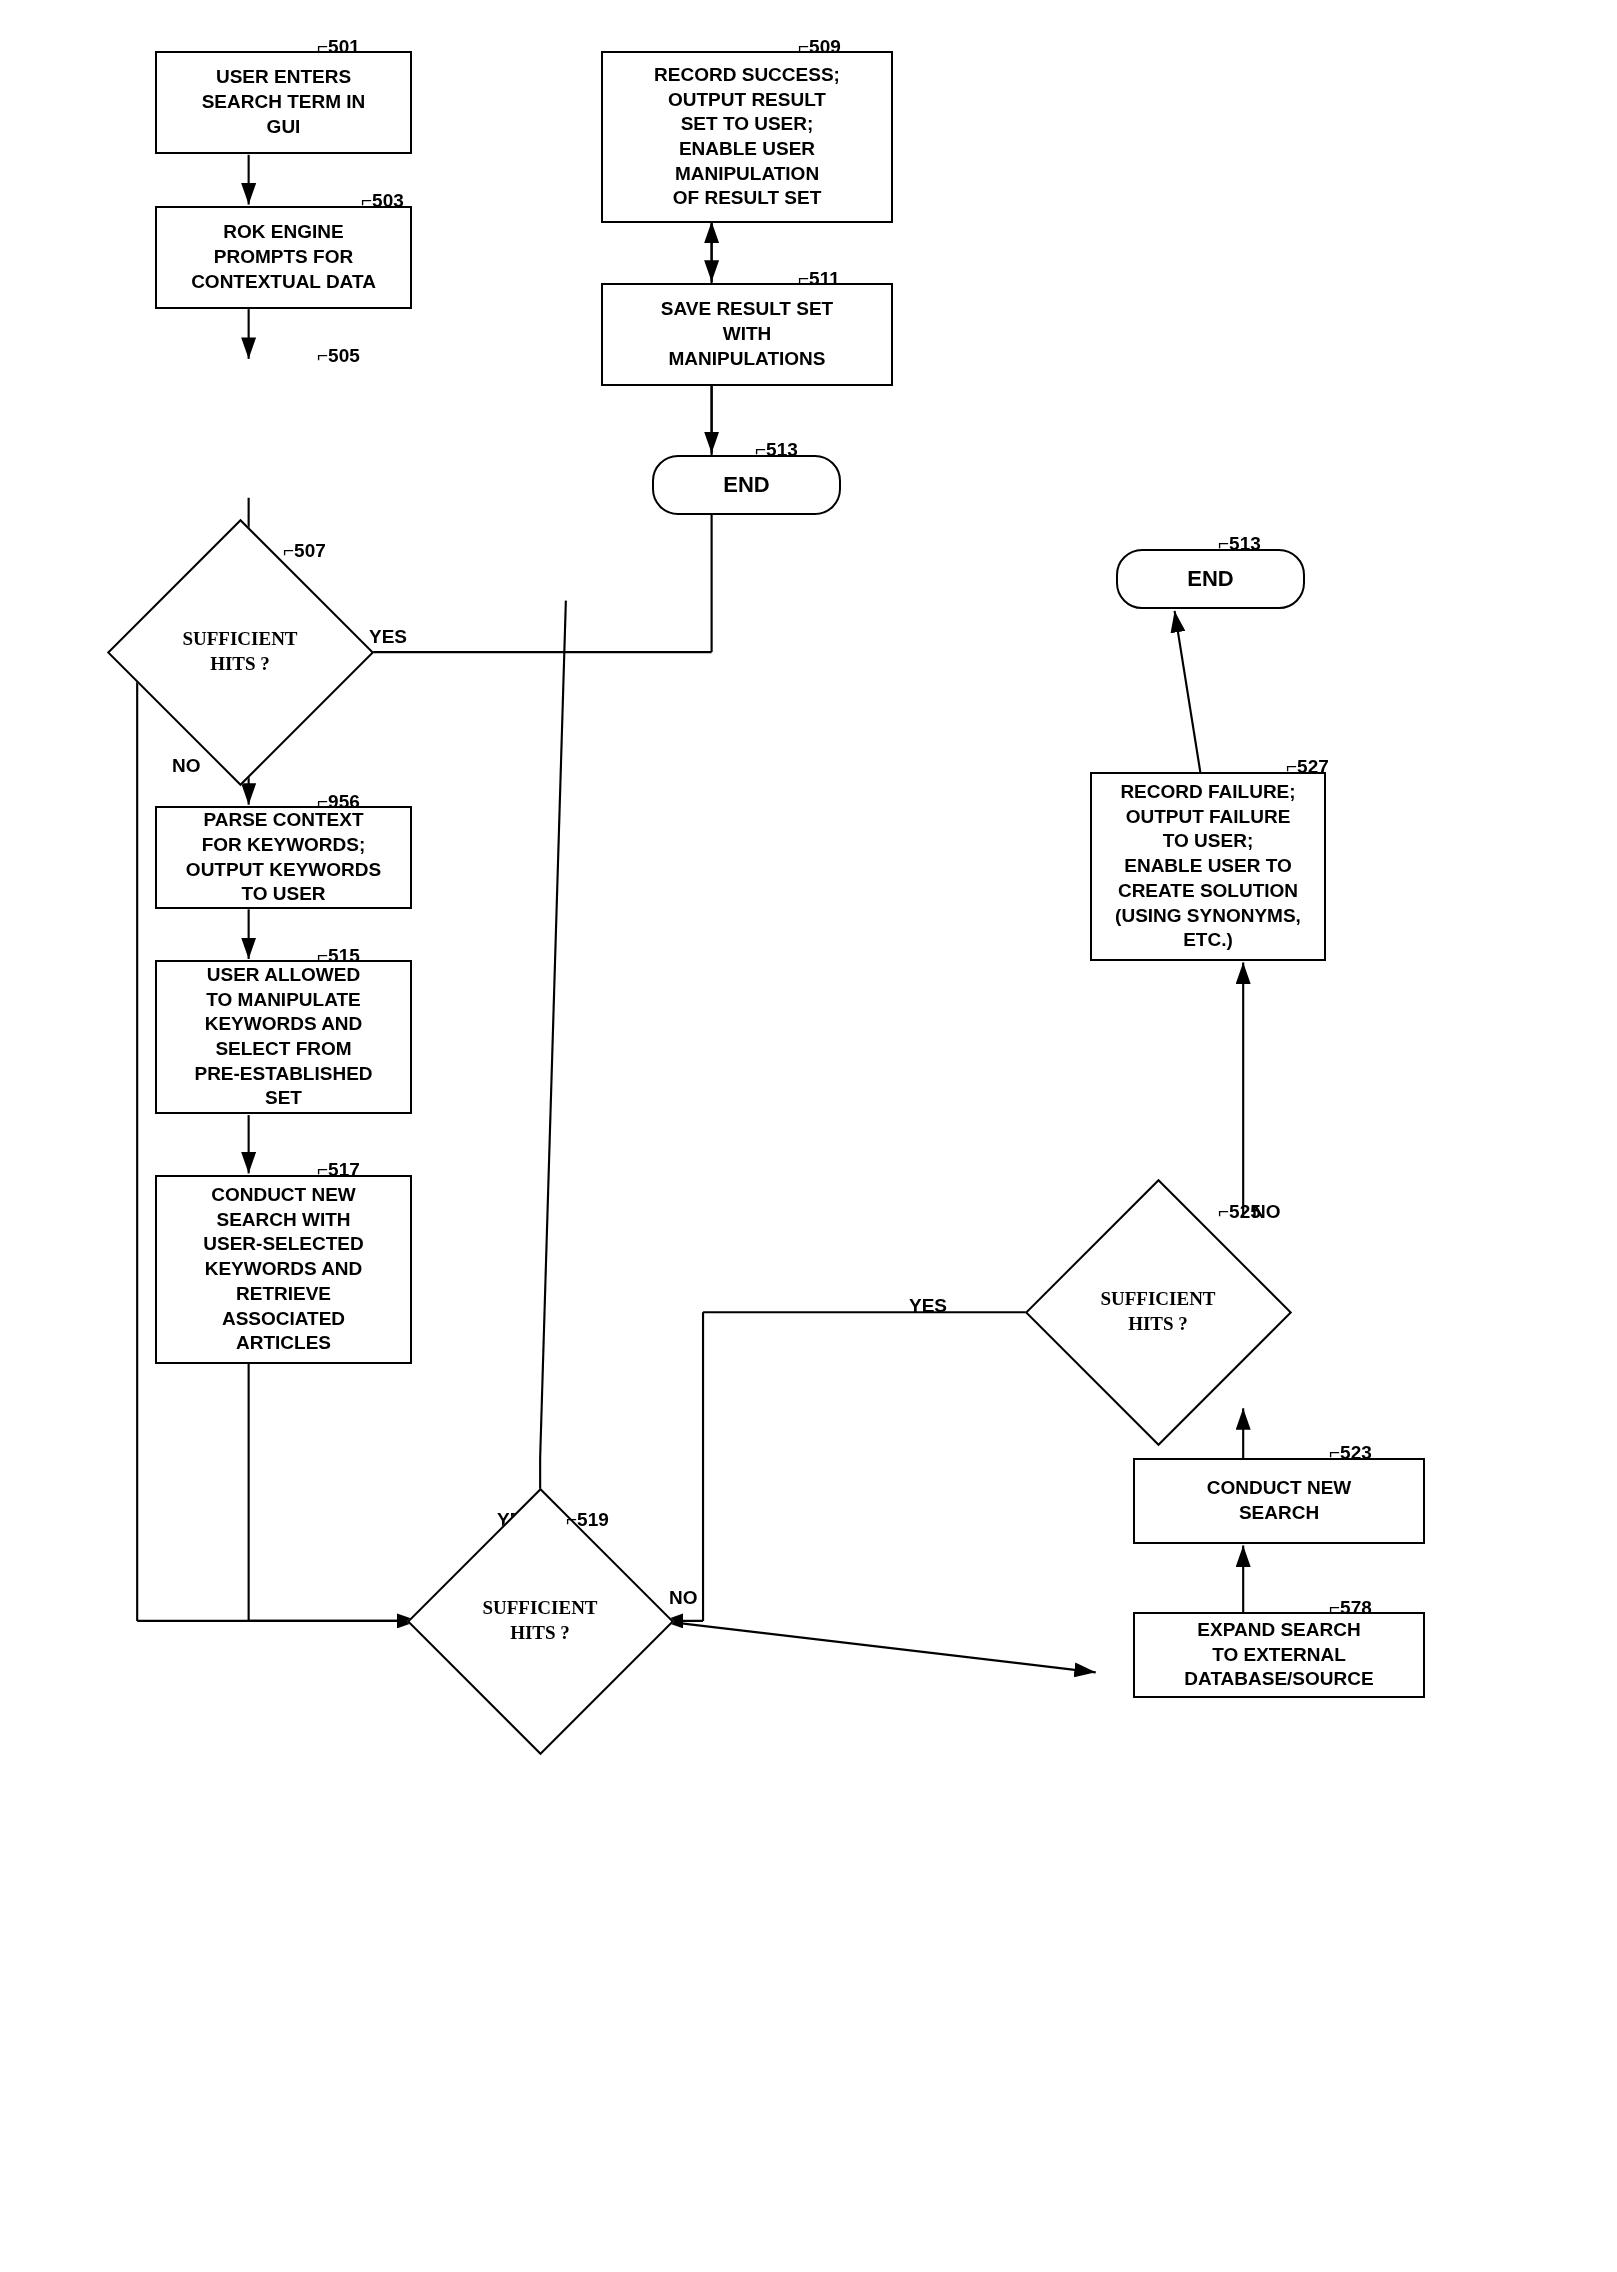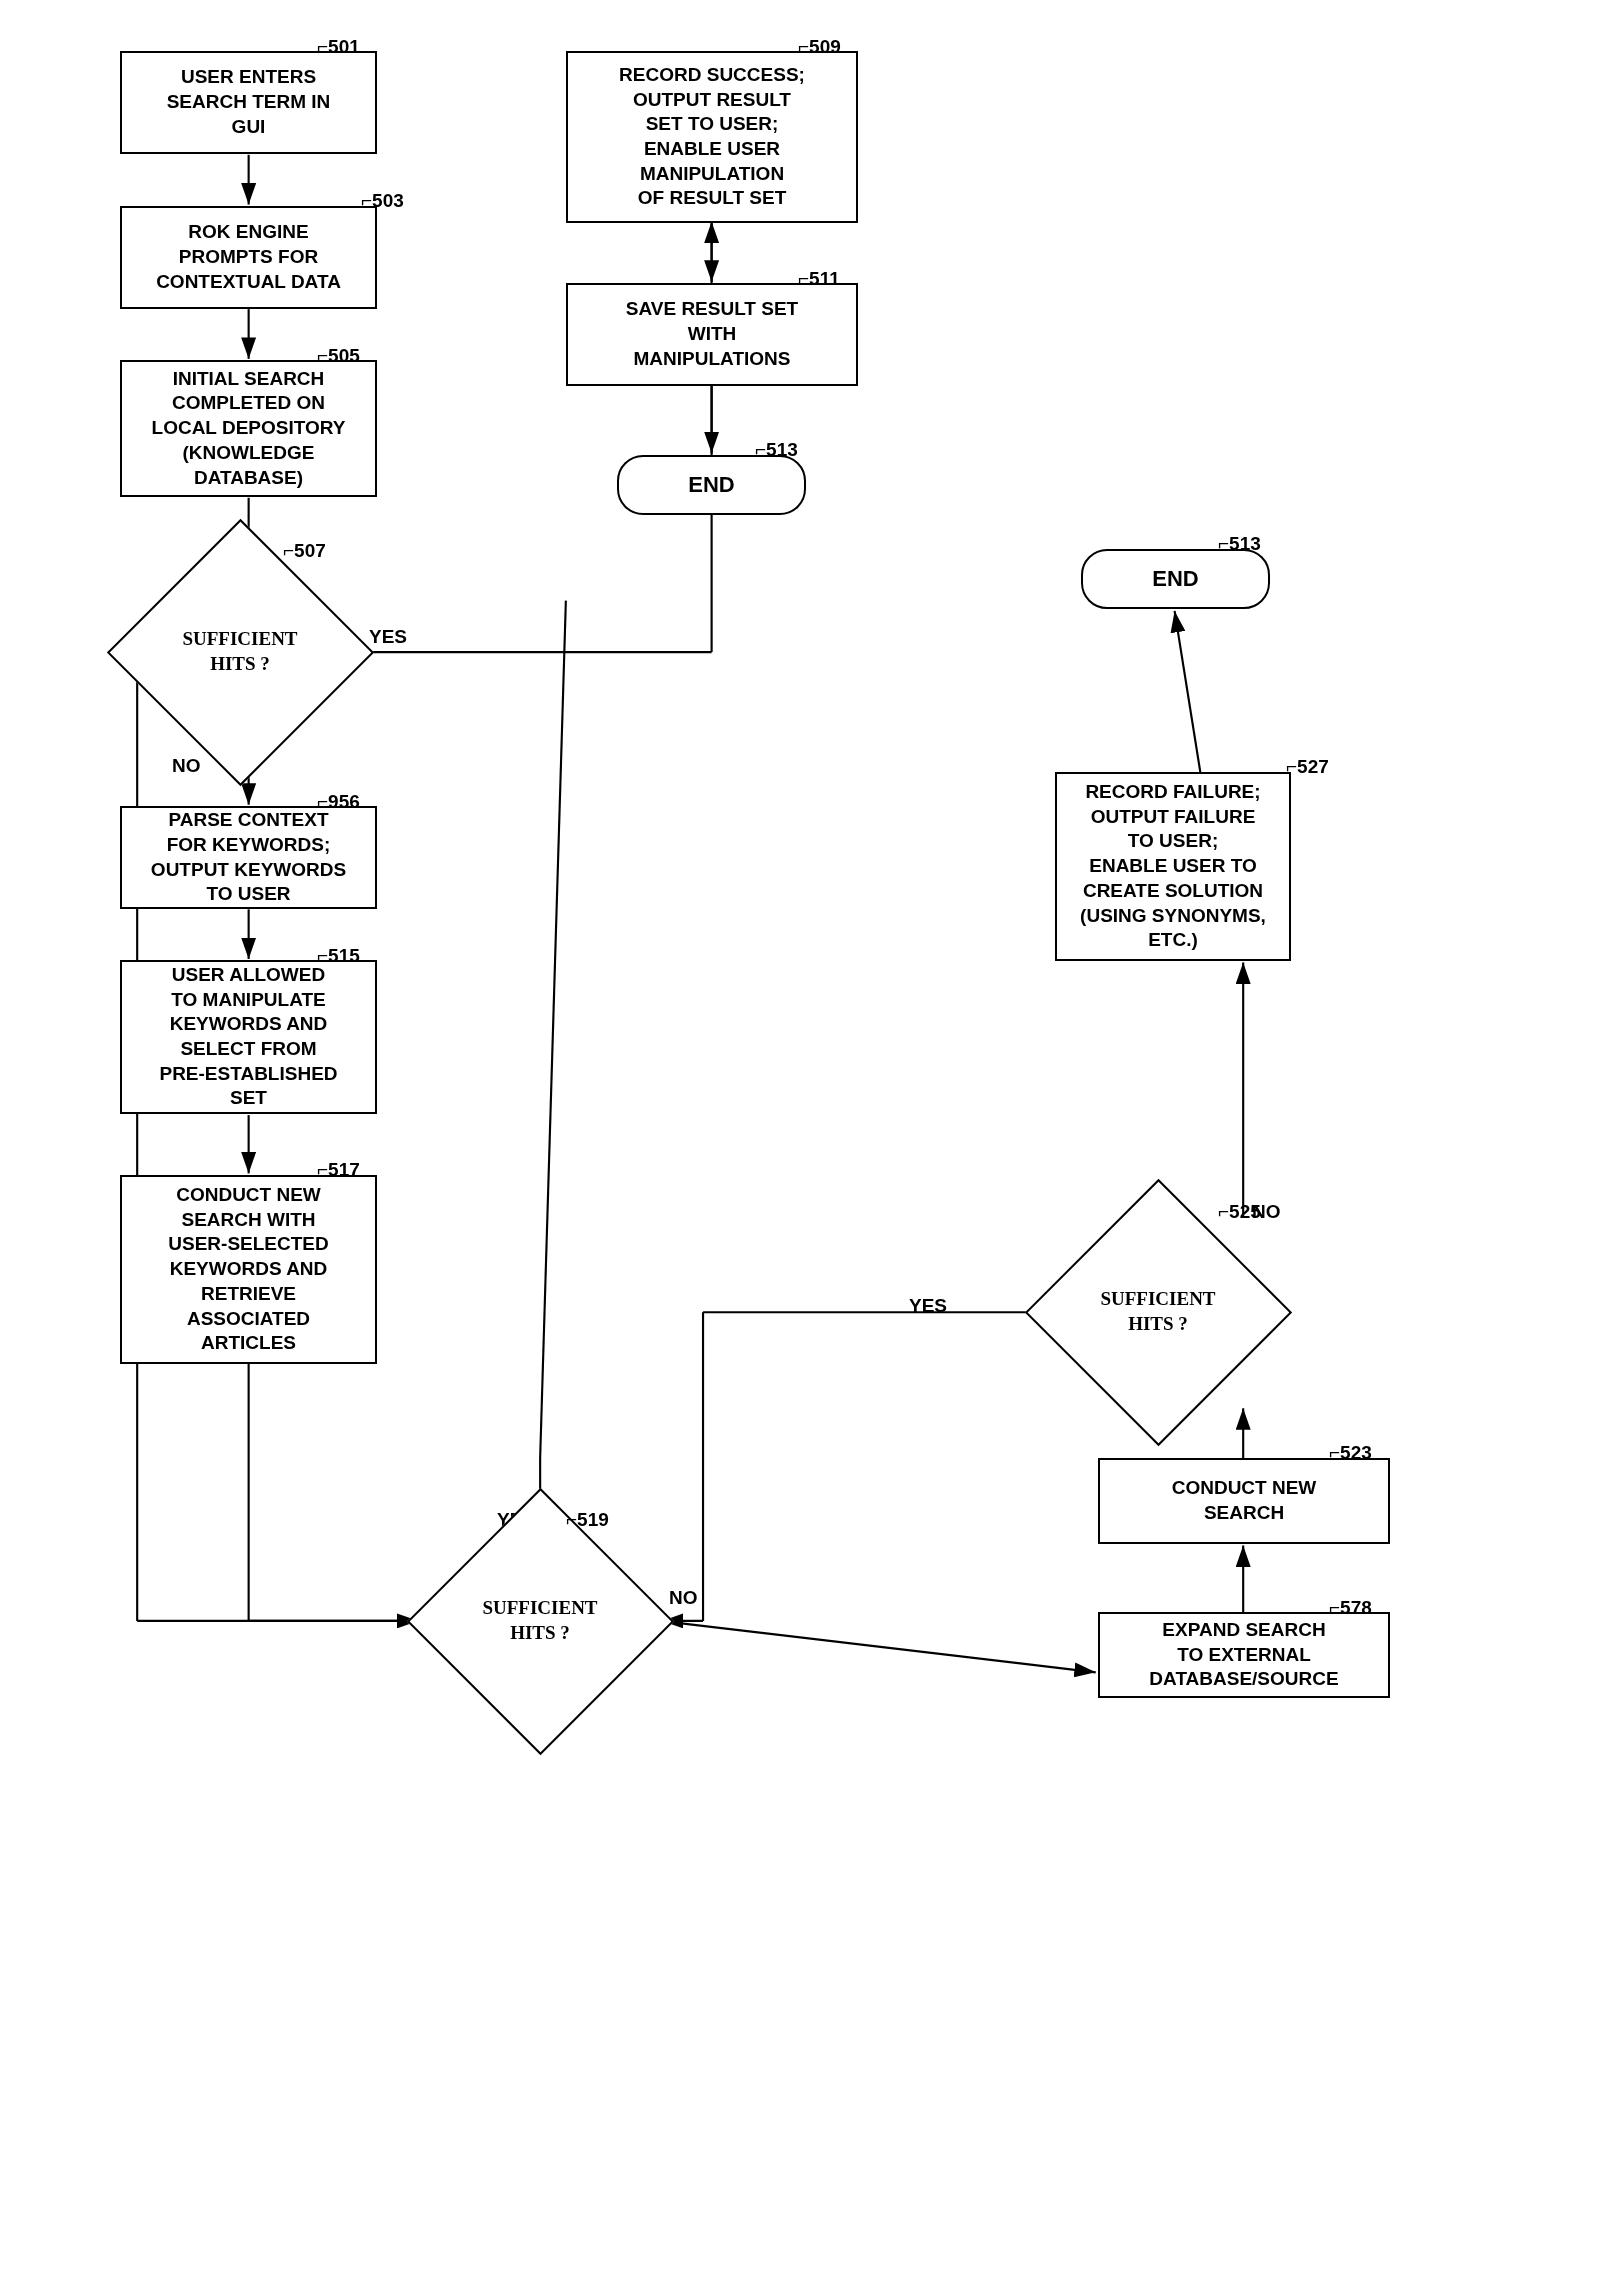--- a/index.html
+++ b/index.html
@@ -21,20 +21,21 @@
       position: absolute;
       border: 2.6px solid #000;
       background: #fff;
       display: flex;
       align-items: center;
       justify-content: center;
       text-align: center;
       font-size: 19px;
       font-weight: bold;
       line-height: 1.3;
+      margin-left: 35px;
     }
     .rounded {
       border-radius: 26px;
     }
     .diamond-wrapper {
       position: absolute;
       display: flex;
       align-items: center;
       justify-content: center;
     }
@@ -147,23 +148,20 @@
   <div class="box" style="left:120px; top:51px; width:257px; height:103px; font-size:19px;">
     USER ENTERS<br>SEARCH TERM IN<br>GUI
   </div>
   <span class="ref-label" style="left:317px; top:36px;">⌐501</span>
 
   <div class="box" style="left:120px; top:206px; width:257px; height:103px; font-size:19px;">
     ROK ENGINE<br>PROMPTS FOR<br>CONTEXTUAL DATA
   </div>
   <span class="ref-label" style="left:317px; top:190px;margin-left:44px;">⌐503</span>
 
-  <div class="box" style="left:120px; top:360px; width:257px; height:137px; font-size:19px;">
-    INITIAL SEARCH<br>COMPLETED ON<br>LOCAL DEPOSITORY<br>(KNOWLEDGE<br>DATABASE)
-  </div>
   <span class="ref-label" style="left:317px; top:345px;">⌐505</span>
 
   <div class="diamond-wrapper" style="left:120px; top:556px; width:240px; height:192px;">
     <div class="diamond"></div>
     <div class="diamond-text">SUFFICIENT<br>HITS ?</div>
   </div>
   <span class="ref-label" style="left:283px; top:540px;">⌐507</span>
 
   <div class="box" style="left:120px; top:806px; width:257px; height:103px; font-size:19px;">
     PARSE CONTEXT<br>FOR KEYWORDS;<br>OUTPUT KEYWORDS<br>TO USER

